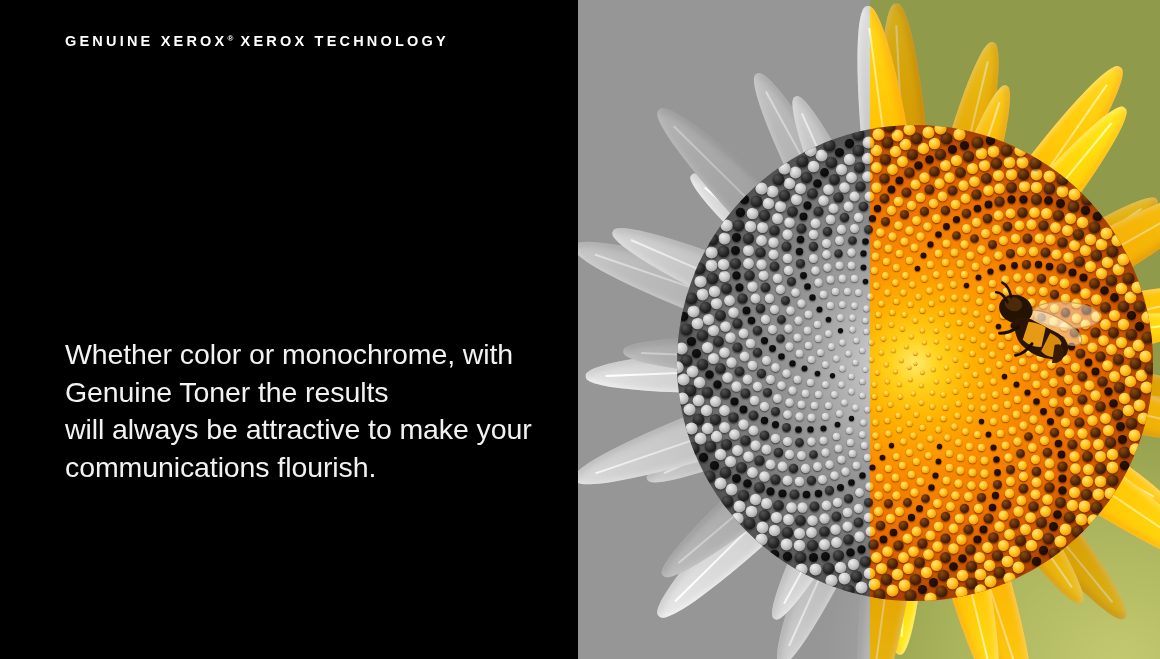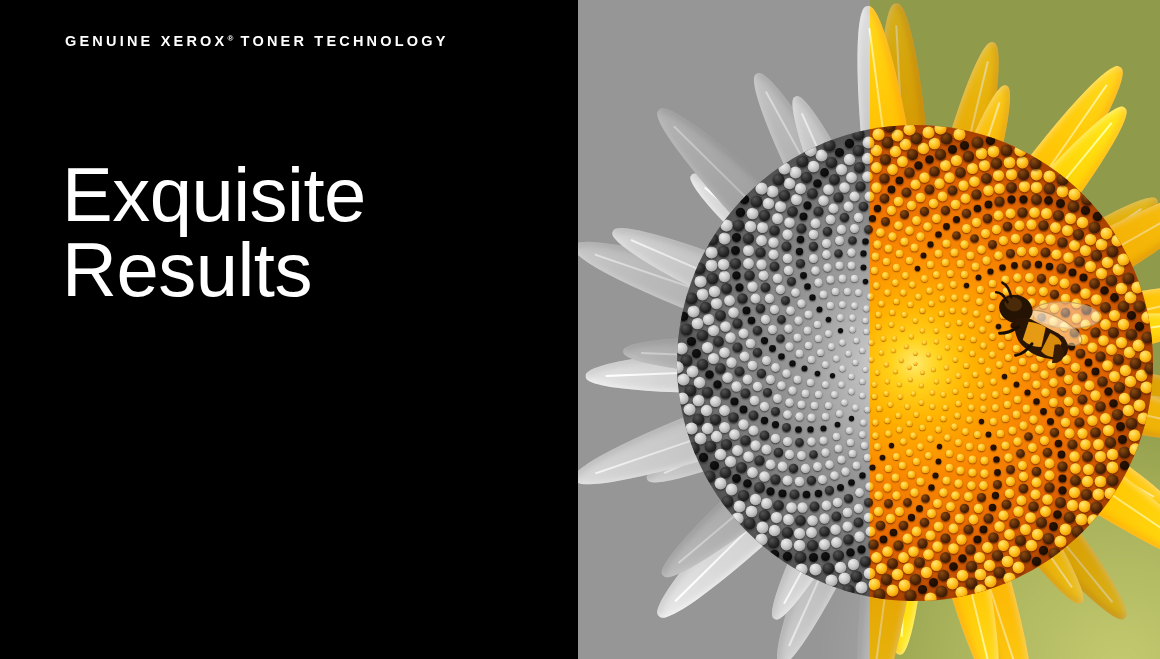--- a/index.html
+++ b/index.html
@@ -1369,21 +1369,23 @@
 
       <div class="gray-half"></div>
     </div>
 
   </div>
 
   <div class="left-panel">
 
     <div class="eyebrow">
       <span>GENUINE XEROX</span><sup>®</sup>
-      <span>TONER TECHNOLOGY</span>
+      <span>XEROX TECHNOLOGY</span>
     </div>
 
-    <div class="headline">Exquisite
-Results</div>
-
+
+    <div class="body-copy">Whether color or monochrome, with
+Genuine Toner the results
+will always be attractive to make your
+communications flourish.</div>
 
   </div>
 </div>
 
 </body></html>

